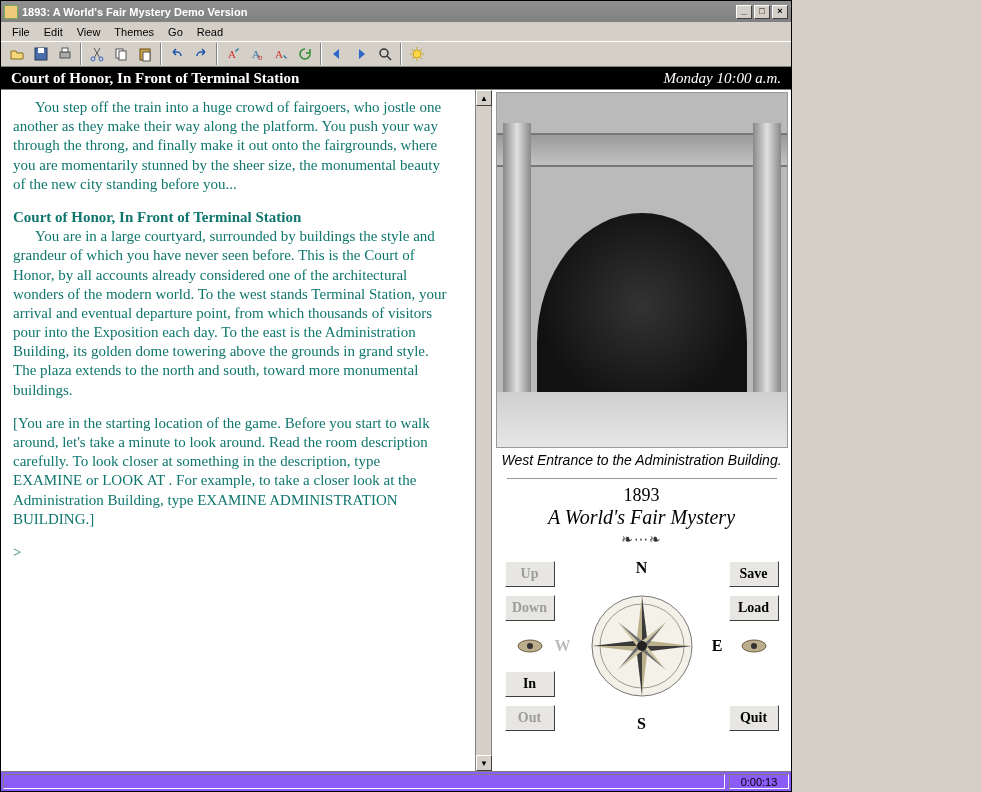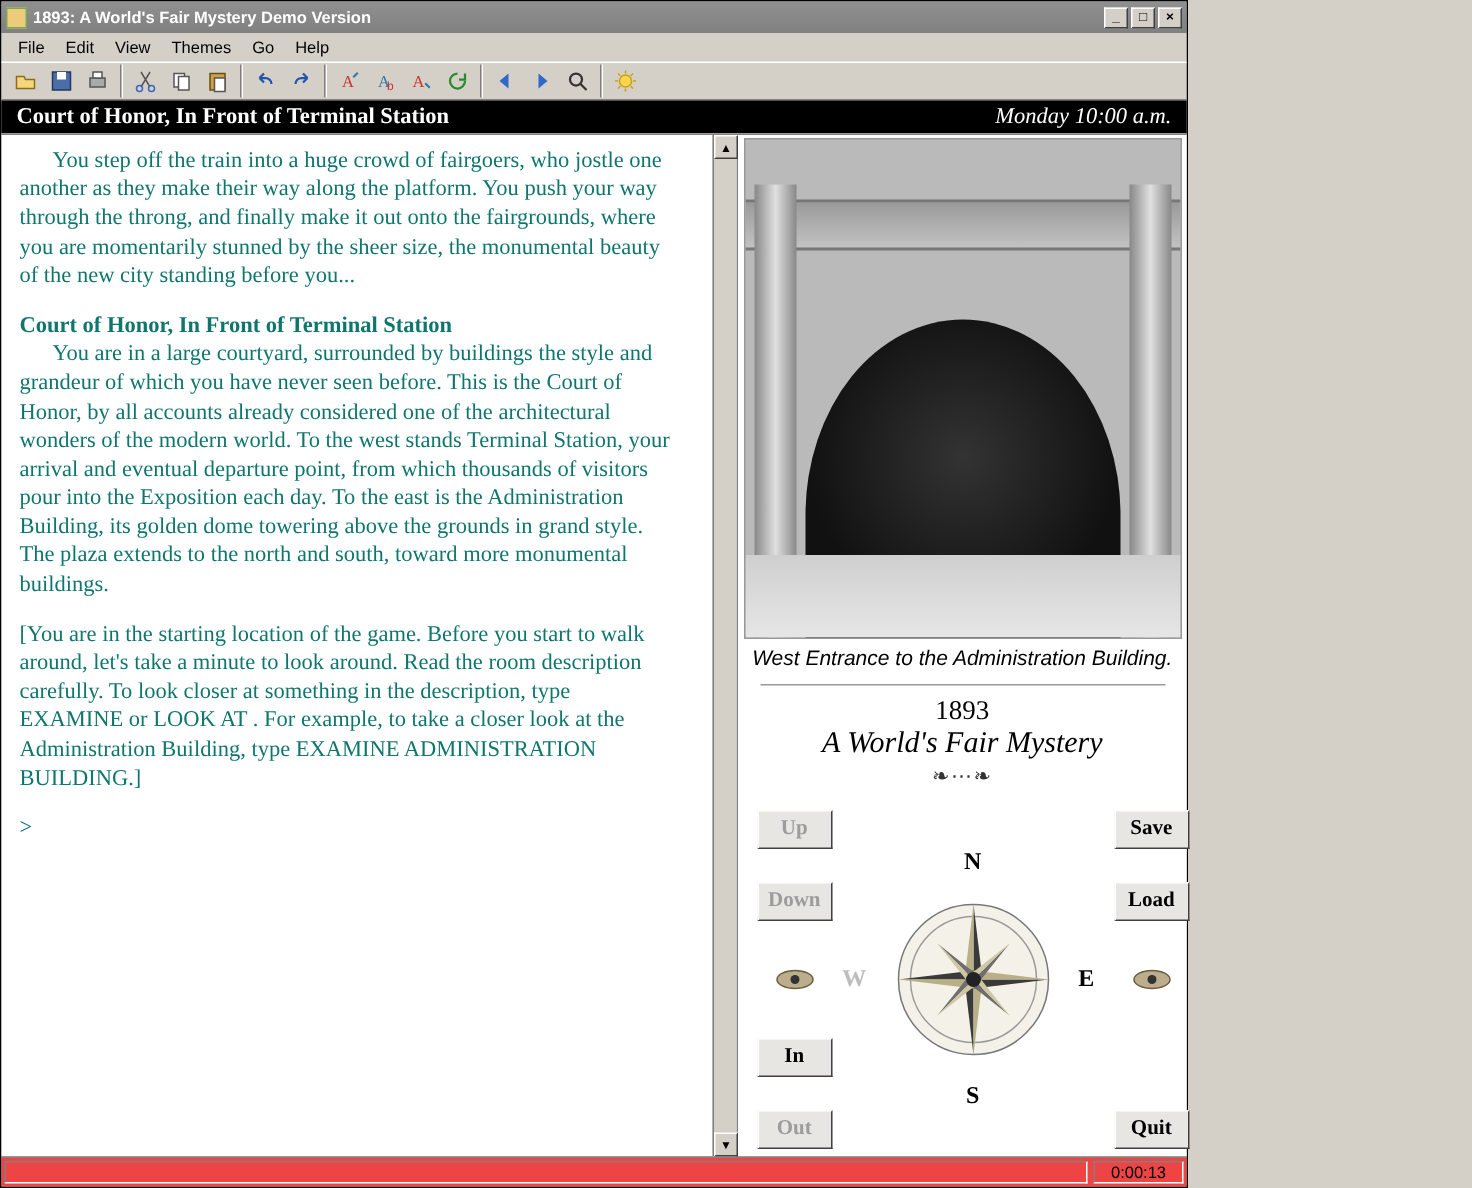--- a/index.html
+++ b/index.html
@@ -34,31 +34,31 @@
   .photo .arch { position:absolute; left:40px; top:120px; width:210px; height:230px; border-top-left-radius:105px 130px; border-top-right-radius:105px 130px; background:radial-gradient(circle at 50% 40%, #333 0%, #111 60%); }
   .photo .col { position:absolute; top:30px; width:28px; bottom:0; background:linear-gradient(90deg,#888,#e0e0e0,#888); }
   .photo .c1{left:6px;} .photo .c2{right:6px;}
   .photo .frieze { position:absolute; left:0; right:0; top:40px; height:34px; background:linear-gradient(#9a9a9a,#c2c2c2); border-top:2px solid #777; border-bottom:2px solid #777; }
   .photo .ground { position:absolute; left:0; right:0; bottom:0; height:55px; background:linear-gradient(#cfcfcf,#e6e6e6); }
   .caption { font-family:Liberation Sans, sans-serif; font-style:italic; font-size:14px; padding:4px 2px 6px; text-align:center; }
   .sidehr { width:270px; border:none; border-top:1px solid #999; margin:4px 0 6px; }
   .gametitle { font-family:"Times New Roman",serif; text-align:left; font-size:18px; }
   .gamesub { font-family:"Brush Script MT","Segoe Script",cursive; font-style:italic; font-size:20px; padding-bottom:2px; text-align:center; }
   .flourish { font-family:serif; font-size:14px; letter-spacing:1px; color:#333; text-align:center; margin-bottom:10px; }
-  .navgrid { width:280px; display:grid; grid-template-columns:56px 1fr 56px; grid-template-rows:32px 32px 40px 32px 32px; gap:16px; align-items:center; justify-items:center; }
+  .navgrid { width:280px; display:grid; grid-template-columns:56px 1fr 56px; grid-template-rows:32px 32px 40px 32px 32px; gap:2px; align-items:center; justify-items:center; }
   .navbtn { width:50px; height:26px; border:1px solid; border-color:#fff #404040 #404040 #fff; background:#e8e6e2; font-family:"Times New Roman",serif; font-size:14px; font-weight:bold; display:flex; align-items:center; justify-content:center; }
   .navbtn.disabled { color:#9c9c9c; }
   .compass-cell { grid-column:2; grid-row:1 / span 5; display:flex; align-items:center; justify-content:center; flex-direction:column; position:relative; width:150px; height:170px; }
   .compass-label { position:absolute; font-family:"Times New Roman",serif; font-weight:bold; font-size:16px; }
   .cl-n { top:-2px; left:50%; transform:translateX(-50%); }
   .cl-s { bottom:-2px; left:50%; transform:translateX(-50%); }
   .cl-e { right:-6px; top:50%; transform:translateY(-50%); }
   .cl-w { left:-12px; top:50%; transform:translateY(-50%); color:#bdbdbd; }
   .eyeicon { width:30px; height:16px; }
-  .statusbar { height:20px; background:#ef4444; border-top:1px solid #808080; display:flex; align-items:stretch; }
+  .statusbar { height:20px; background:#8b5cf6; border-top:1px solid #808080; display:flex; align-items:stretch; }
   .statuswell { flex:1; margin:2px; border:1px solid; border-color:#808080 #fff #fff #808080; }
   .statustime { width:60px; margin:2px; border:1px solid; border-color:#808080 #fff #fff #808080; display:flex; align-items:center; justify-content:center; font-size:11px; }
   svg { display:block; }
 </style>
 </head>
 <body>
 
 <div class="window">
 
   <div class="titlebar">
@@ -69,21 +69,21 @@
     <div class="winbtn">□</div>
     <div class="winbtn">×</div>
   </div>
 
   <div class="menubar">
     <div class="menuitem">File</div>
     <div class="menuitem">Edit</div>
     <div class="menuitem">View</div>
     <div class="menuitem">Themes</div>
     <div class="menuitem">Go</div>
-    <div class="menuitem">Help</div>
+    <div class="menuitem">Read</div>
   </div>
 
   <div class="toolbar">
     <div class="tb">
         <svg width="16" height="16">
           <path d="M2 5h5l1 2h6v6H2z" fill="#f5d67b" stroke="#8a6d1f"></path>
         </svg>
       </div>
     <div class="tb">
         <svg width="16" height="16">

